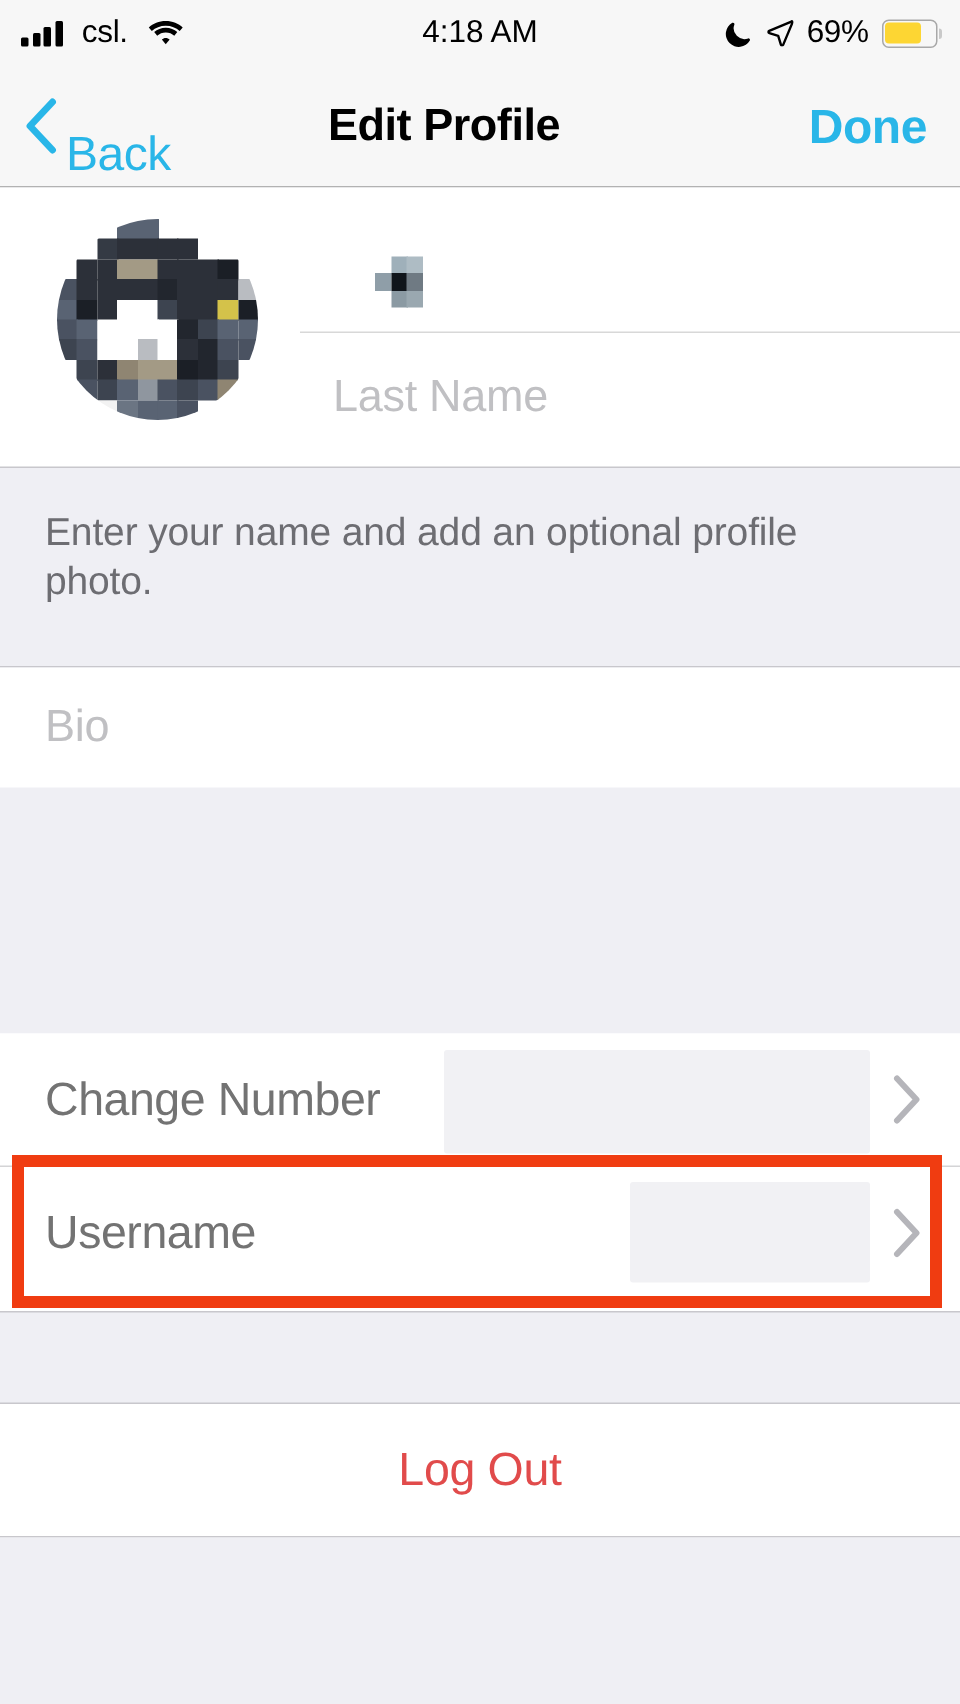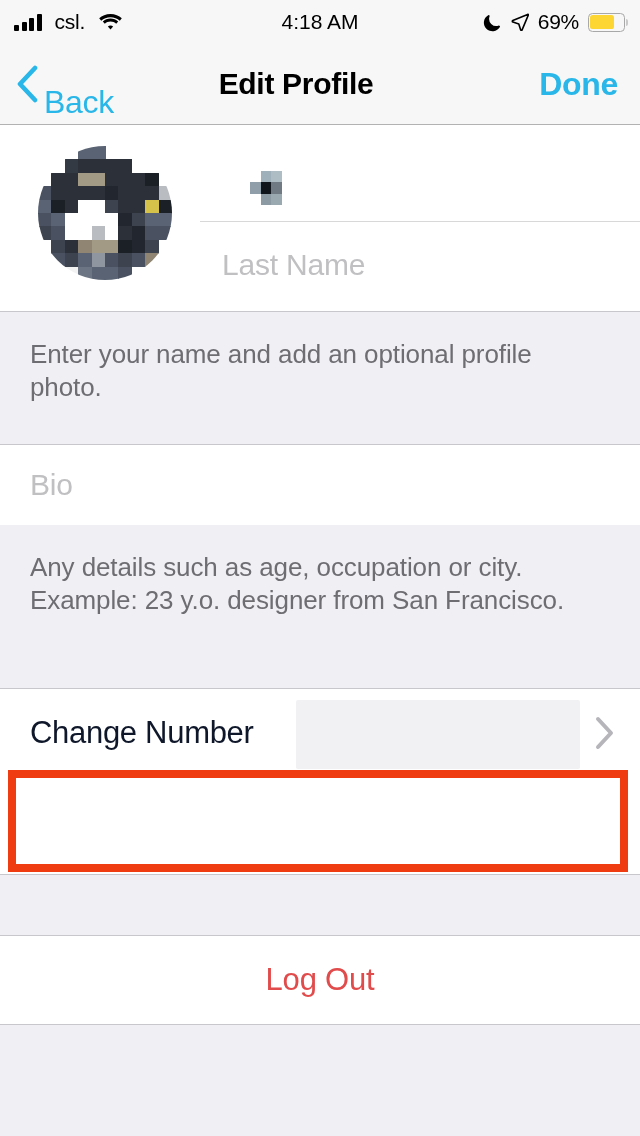--- a/index.html
+++ b/index.html
@@ -108,21 +108,21 @@
   .list{
     position:absolute; left:0; top:689px; width:640px; height:185px; background:#fff;
   }
   .row{
     position:absolute; left:0; width:640px; height:88px;
     background:#fff; display:flex; align-items:center;
   }
   .row-a{ top:0; }
   .row-b{ top:88px; border-top:1px solid #d4d4d6; }
   .row-label{
-    position:absolute; left:30px; font-size:31px; color:#0f172a; letter-spacing:-0.3px;
+    position:absolute; left:30px; font-size:31px; color:#737373; letter-spacing:-0.3px;
   }
   .row-redact{
     position:absolute; background:#f1f1f4; border-radius:2px;
   }
   .chev-r{ position:absolute; right:26px; width:20px; height:34px; }
 
   
   .highlight{
     position:absolute; left:8px; top:770px; width:620px; height:102px;
     border:8px solid #f03c11; pointer-events:none; z-index:30;
@@ -294,34 +294,42 @@
       </div>
     </div>
   </div>
 
   <div class="note note-1">Enter your name and add an optional profile photo.</div>
 
   <div class="bio-row">
     <span class="ph">Bio</span>
   </div>
 
-  <div class="note note-2">Any details such as age, occupation or city. Example: 23 y.o. designer from San Francisco.</div>
 
   <div class="list">
 
     <div class="row row-a">
       <span class="row-label">Change Number</span>
       <span class="row-redact" style="left:296px; top:11px; width:284px; height:69px;"></span>
       <span class="chev-r" style="top:27px;">
         <svg width="20" height="34" viewBox="0 0 20 34">
           <polyline points="4,3 17,17 4,31" fill="none" stroke="#b5b5ba" stroke-width="4" stroke-linecap="round" stroke-linejoin="round"></polyline>
         </svg>
       </span>
     </div>
 
+    <div class="row row-b">
+      <span class="row-label">Username</span>
+      <span class="row-redact" style="left:420px; top:10px; width:160px; height:67px;"></span>
+      <span class="chev-r" style="top:27px;">
+        <svg width="20" height="34" viewBox="0 0 20 34">
+          <polyline points="4,3 17,17 4,31" fill="none" stroke="#b5b5ba" stroke-width="4" stroke-linecap="round" stroke-linejoin="round"></polyline>
+        </svg>
+      </span>
+    </div>
 
   </div>
 
   <div class="highlight"></div>
 
   <div class="gap-1"></div>
   <div class="logout">Log Out</div>
   <div class="tail"></div>
 
 </div>

